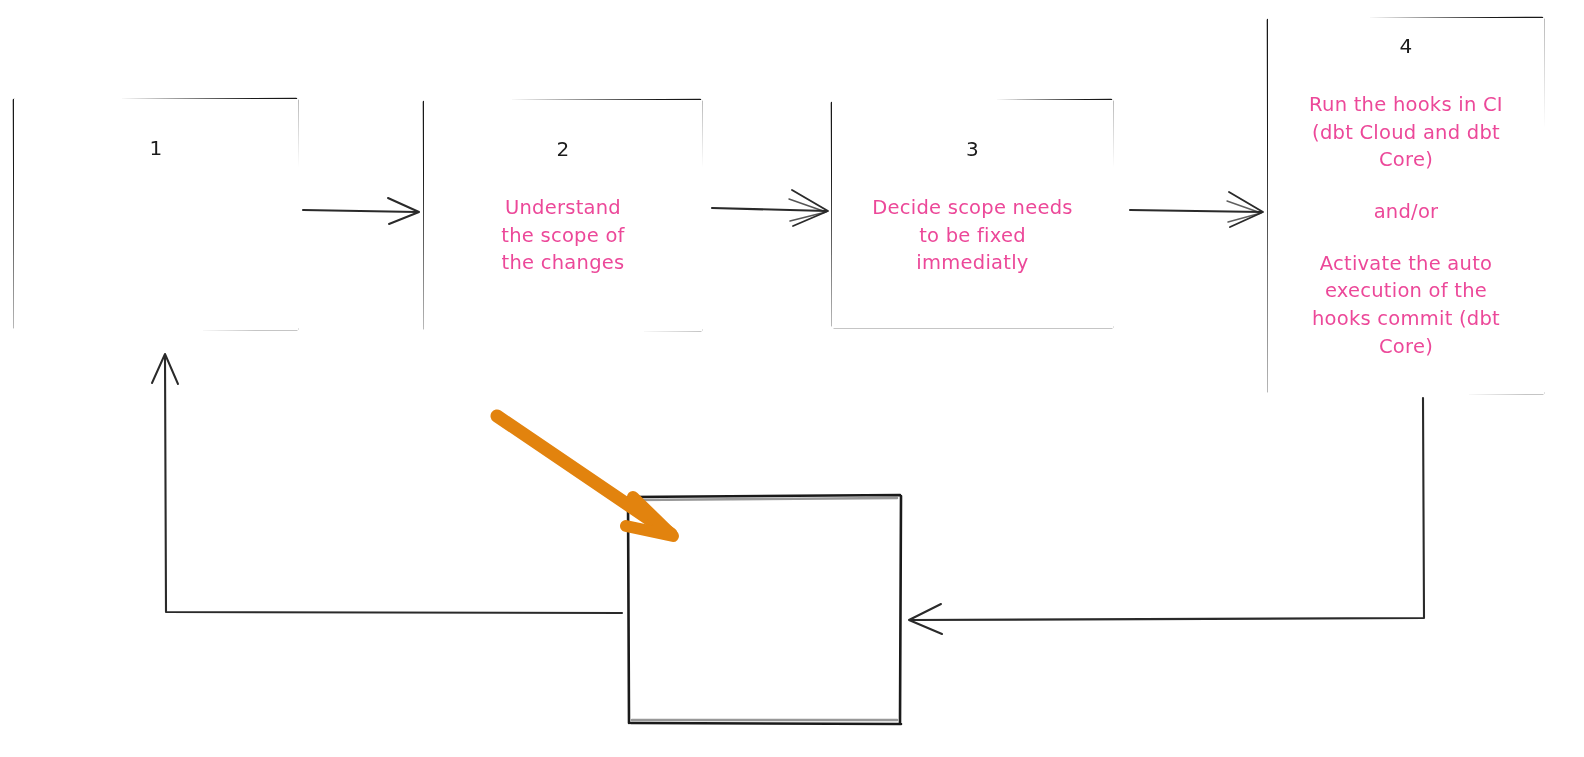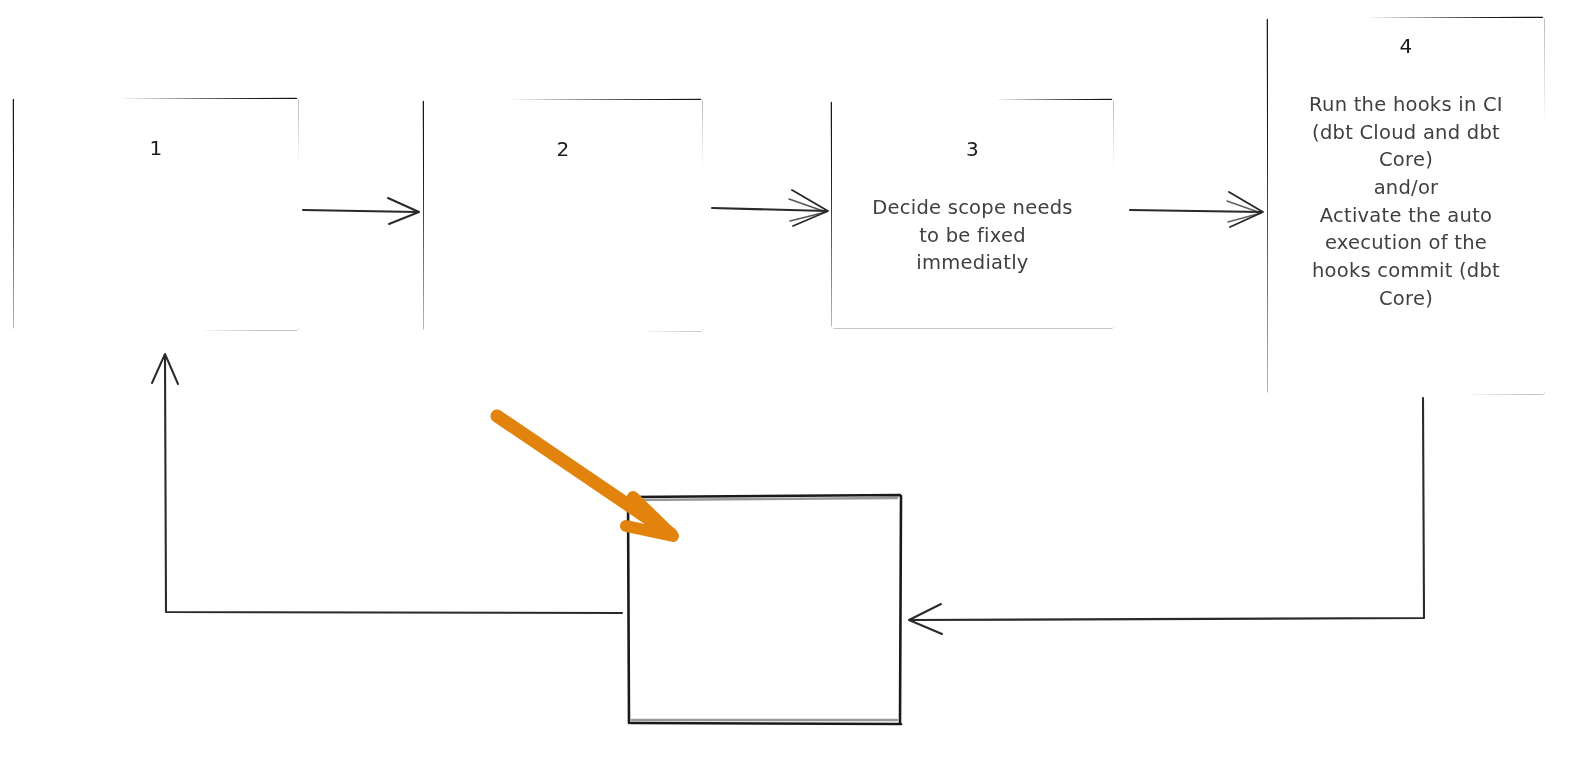--- a/index.html
+++ b/index.html
@@ -43,25 +43,26 @@
     font-size: 20px;
     color: #1b1b1b;
     letter-spacing: 0.5px;
   }
   .node-body {
     width: 100%;
     text-align: center;
     font-family: "DejaVu Sans", sans-serif;
     font-size: 19.5px;
     line-height: 1.42;
-    color: #404040;
+    color: #ec4899;
     letter-spacing: 0.25px;
     white-space: pre-line;
   }
   .node-body.para + .node-body.para {
+    margin-top: 24px;
   }
   #node-1 { left: 14px; top: 99px; width: 284px; height: 231px; }
   #node-1 .node-number { top: 37px; }
   #node-1 .node-body { position: absolute; top: 94px; }
   #node-2 { left: 424px; top: 100px; width: 278px; height: 231px; }
   #node-2 .node-number { top: 37px; }
   #node-2 .node-body { position: absolute; top: 94px; }
   #node-3 { left: 832px; top: 100px; width: 281px; height: 228px; }
   #node-3 .node-number { top: 37px; }
   #node-3 .node-body { position: absolute; top: 94px; }
@@ -143,20 +144,23 @@
       <path d="M1292,55 L1315,86 L1335,31"></path>
     </g>
   </svg>
 
   <div class="node" id="node-1">
     <div class="node-number">1</div>
   </div>
 
   <div class="node" id="node-2">
     <div class="node-number">2</div>
+    <div class="node-body">Understand
+the scope of
+the changes</div>
   </div>
 
   <div class="node" id="node-3">
     <div class="node-number">3</div>
     <div class="node-body">Decide scope needs
 to be fixed
 immediatly</div>
   </div>
 
   <div class="node" id="node-4">

